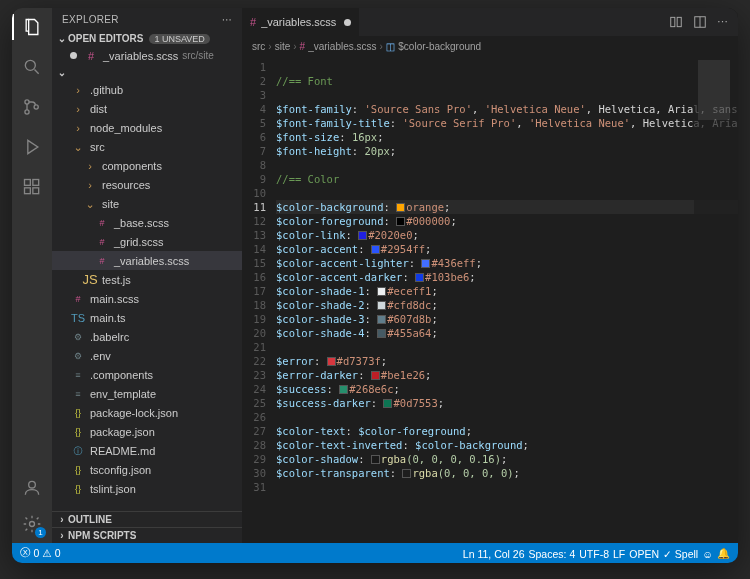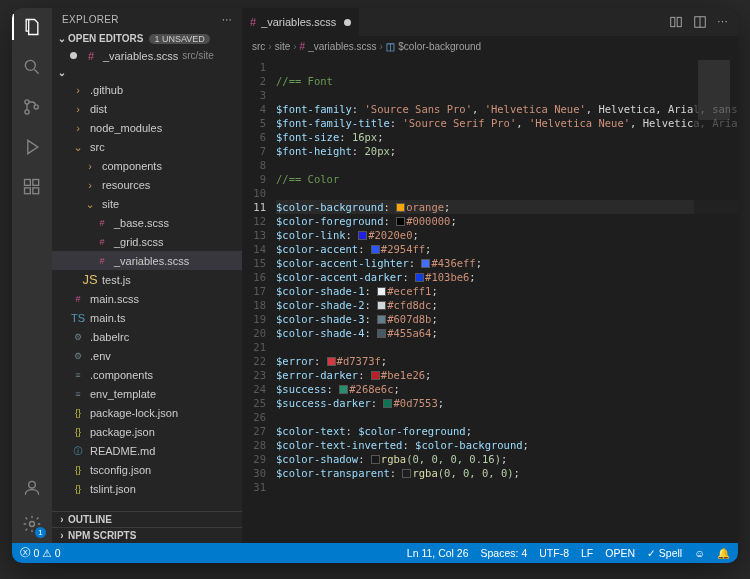--- a/index.html
+++ b/index.html
@@ -41,21 +41,21 @@
   .gutter{width:34px;text-align:right;color:#5a5a5a;padding:4px 10px 4px 0;user-select:none}
   .gutter .cur{color:#c6c6c6}
   .code{flex:1;padding:4px 0;color:#d4d4d4;white-space:pre;overflow:hidden}
   .code .line.cur{background:#2a2a2a}
   .tok-cmt{color:#6a9955}.tok-var{color:#9cdcfe}.tok-str{color:#ce9178}.tok-num{color:#b5cea8}.tok-punc{color:#d4d4d4}.tok-func{color:#dcdcaa}
   .swatch{display:inline-block;width:9px;height:9px;border:1px solid #555;vertical-align:-1px;margin-right:1px}
   .minimap{position:absolute;top:48px;right:0;width:44px;bottom:0;background:#1e1e1e;opacity:.7}
   .minimap .blk{position:absolute;background:#3a3a3a}
   .statusbar{height:20px;background:#007acc;display:flex;align-items:center;color:#fff;font-size:10.5px;padding:0 8px}
   .sb-left{display:flex;gap:10px;align-items:center}
-  .sb-right{margin-left:auto;display:flex;gap:12px;align-items:center}
+  .sb-right{margin-left:auto;display:flex;gap:4px;align-items:flex-end}
   .sb-seg{display:flex;align-items:center;gap:3px;cursor:pointer}
   svg{display:block}
 </style>
 </head>
 <body>
 
 <div class="window">
 
   <div class="body">
 

